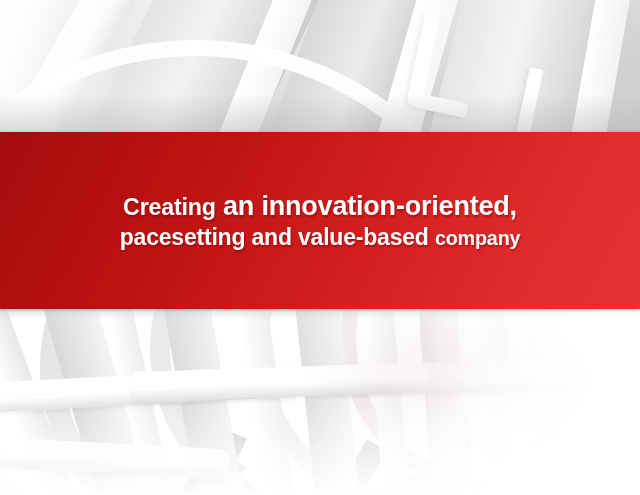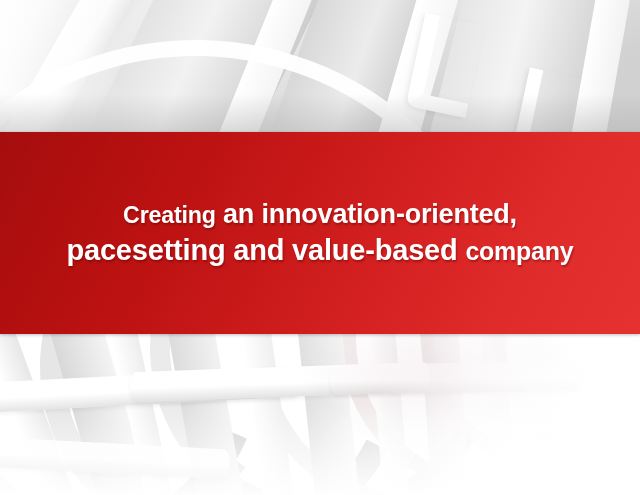--- a/index.html
+++ b/index.html
@@ -228,42 +228,42 @@
     position: absolute; right: 40px; top: 10px; width: 300px; height: 150px;
     background: radial-gradient(ellipse at center, rgba(196,150,158,.16) 0%, rgba(255,255,255,0) 70%);
   }
 
   
   .banner {
     position: absolute;
     left: 0;
     top: 132px;
     width: 640px;
-    height: 202px;
+    height: 177px;
     background: linear-gradient(118deg, #a50d0d 0%, #bb1111 26%, #d42020 60%, #e12c2c 82%, #e5312f 100%);
     box-shadow: 0 1px 3px rgba(0,0,0,.25);
     display: flex;
     align-items: center;
     justify-content: center;
     z-index: 5;
   }
 
   .banner-text {
     width: 100%;
     text-align: center;
     color: #ffffff;
     line-height: 1.20;
     padding: 0 10px;
     box-sizing: border-box;
     text-shadow: 1px 2px 2px rgba(90,0,0,.40);
     letter-spacing: -0.2px;
   }
   .line { white-space: nowrap; }
   .line-1 { font-size: 27px; }
-  .line-2 { font-size: 29px; margin-top: 2px; }
+  .line-2 { font-size: 23px; margin-top: 2px; }
 
   .w-light {
     font-weight: 600;
     font-size: 0.86em;
   }
   .w-bold {
     font-weight: 700;
   }
 </style>
 </head>

